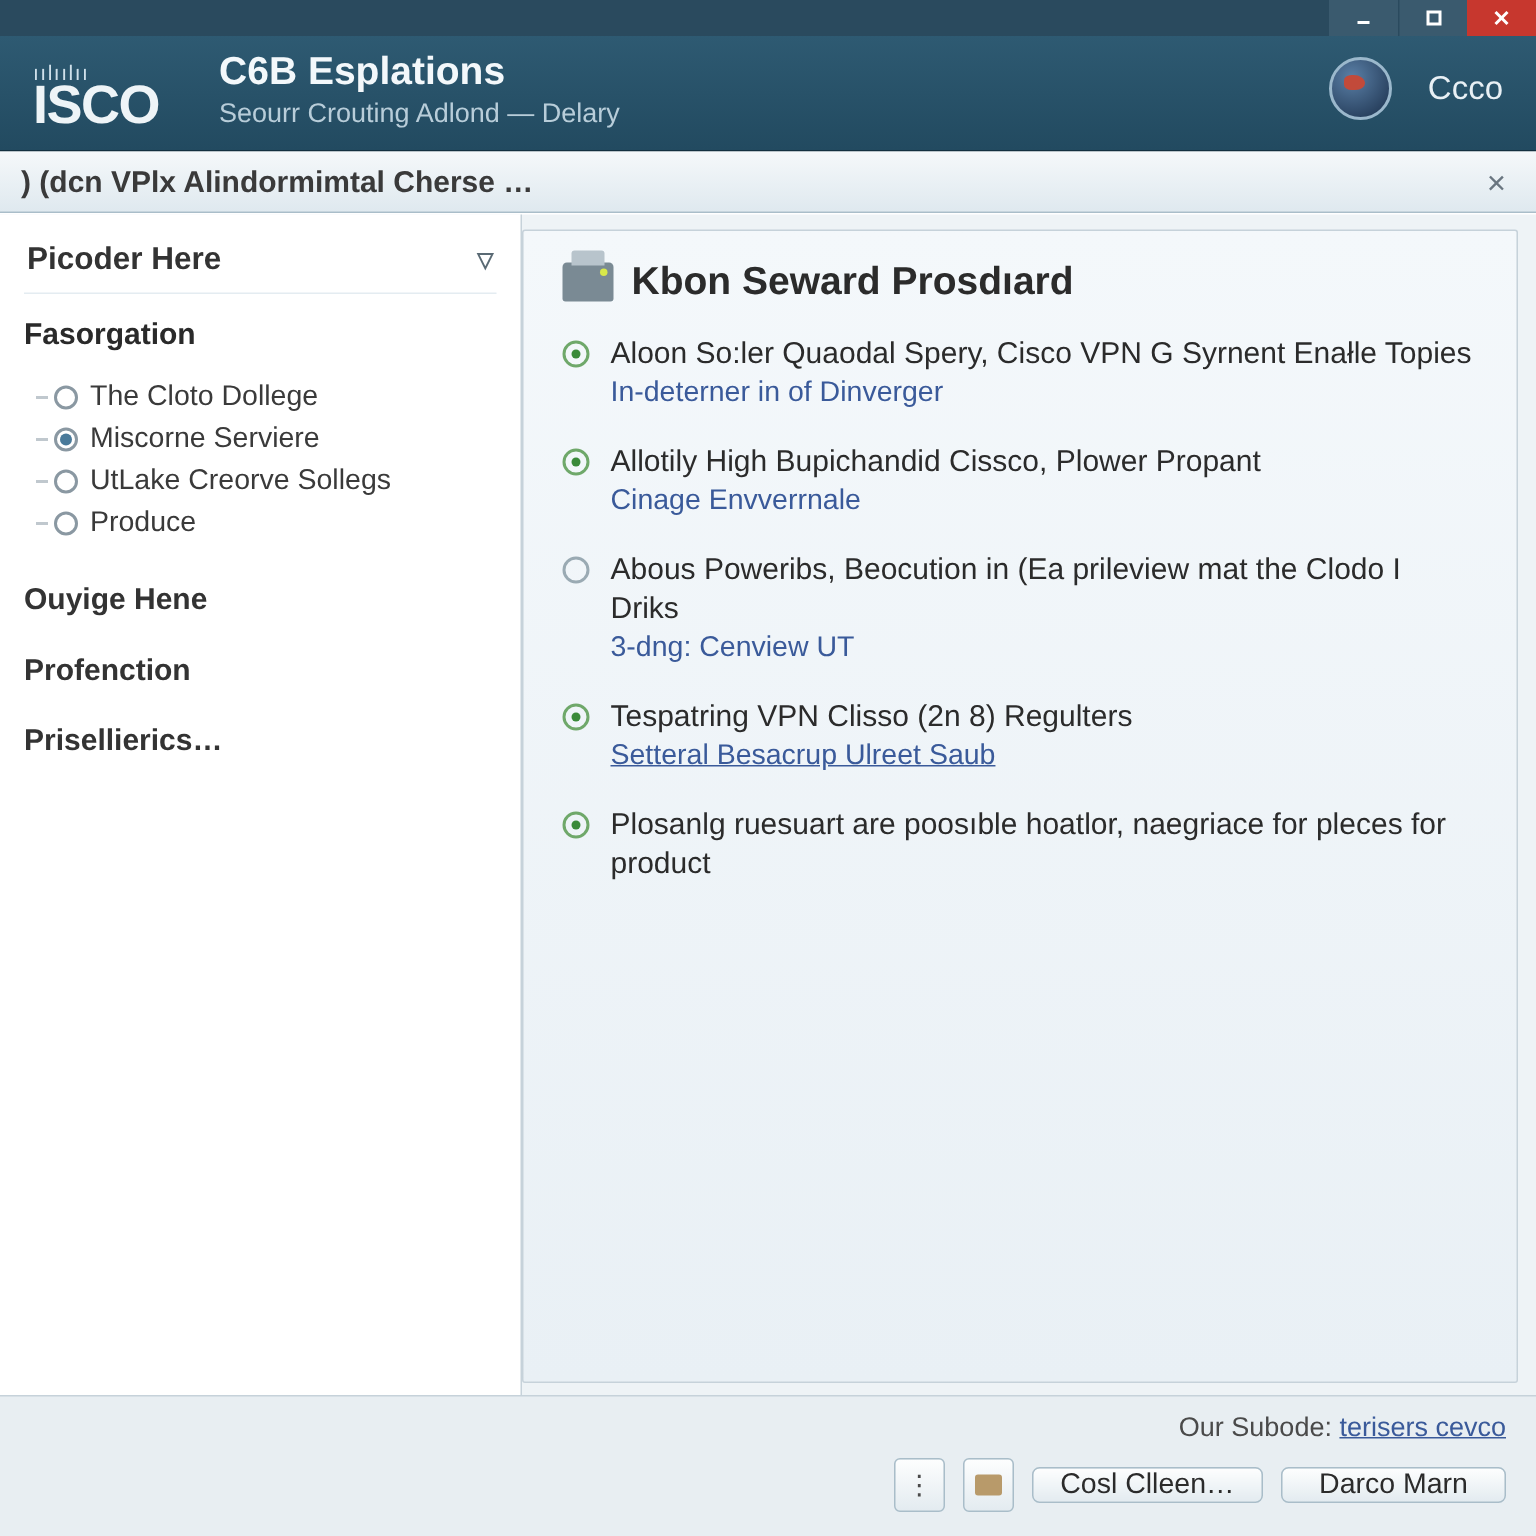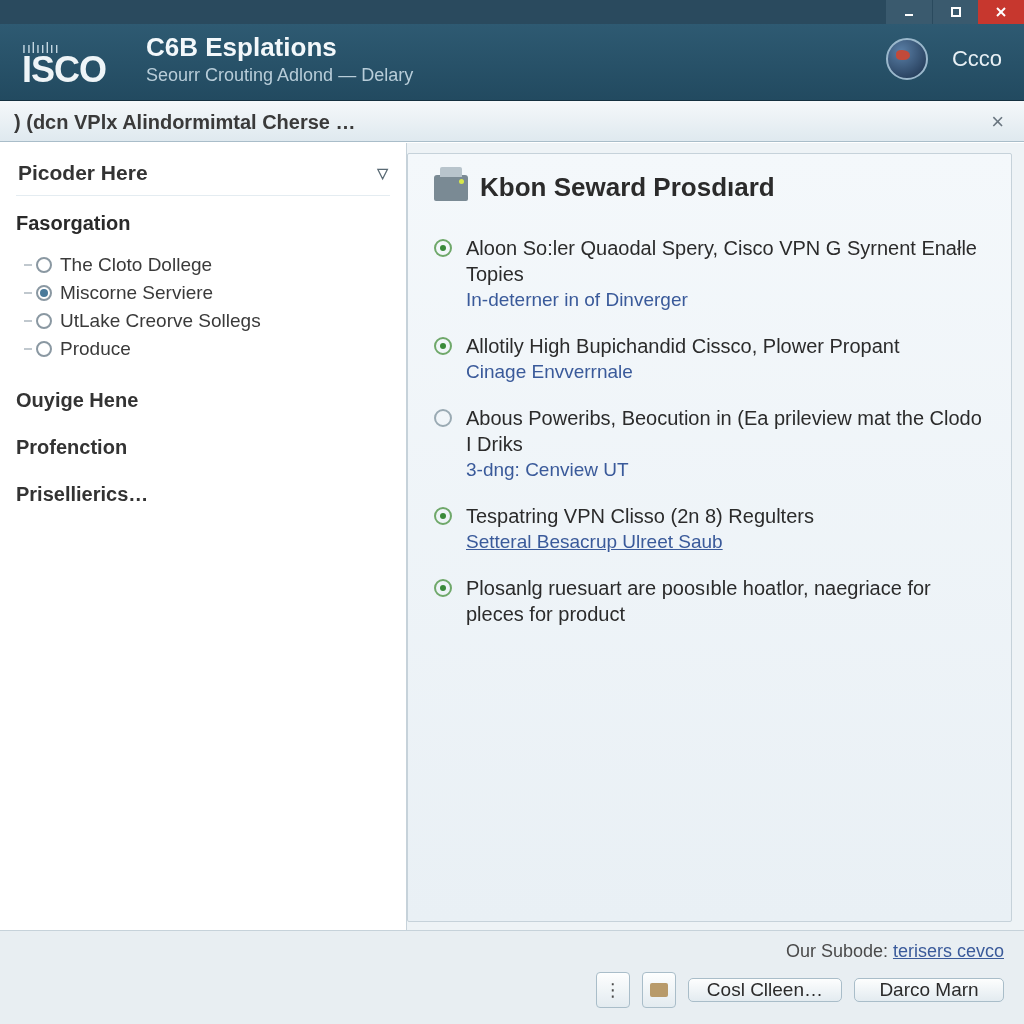--- a/index.html
+++ b/index.html
@@ -97,21 +97,21 @@
   }
   
   .body {
     flex: 1;
     display: flex;
     background: #eef3f6;
     border-top: 1px solid #fff;
   }
   
   .sidebar {
-    width: 407px;
+    width: 348px;
     background: #fff;
     border-right: 1px solid #c6d2da;
     padding: 14px 16px;
     display: flex;
     flex-direction: column;
     gap: 10px;
   }
   .side-header {
     display: flex;
     justify-content: space-between;
@@ -193,21 +193,21 @@
     position:absolute;
     top:-8px; left:6px; width:22px; height:10px;
     background:#b8c4cc; border-radius:2px 2px 0 0;
   }
   .printer-icon::after {
     content:'';
     position:absolute;
     top:4px; right:4px; width:5px; height:5px;
     background:#d8e84a; border-radius:50%;
   }
-  .items { display: flex; flex-direction: column; gap: 22px; margin-top: 20px; }
+  .items { display: flex; flex-direction: column; gap: 22px; margin-top: 8px; }
   .item {
     display: flex;
     gap: 14px;
     align-items: flex-start;
   }
   .bullet {
     width: 18px; height: 18px;
     border: 2px solid #6fa86a;
     border-radius: 50%;
     flex-shrink: 0;

